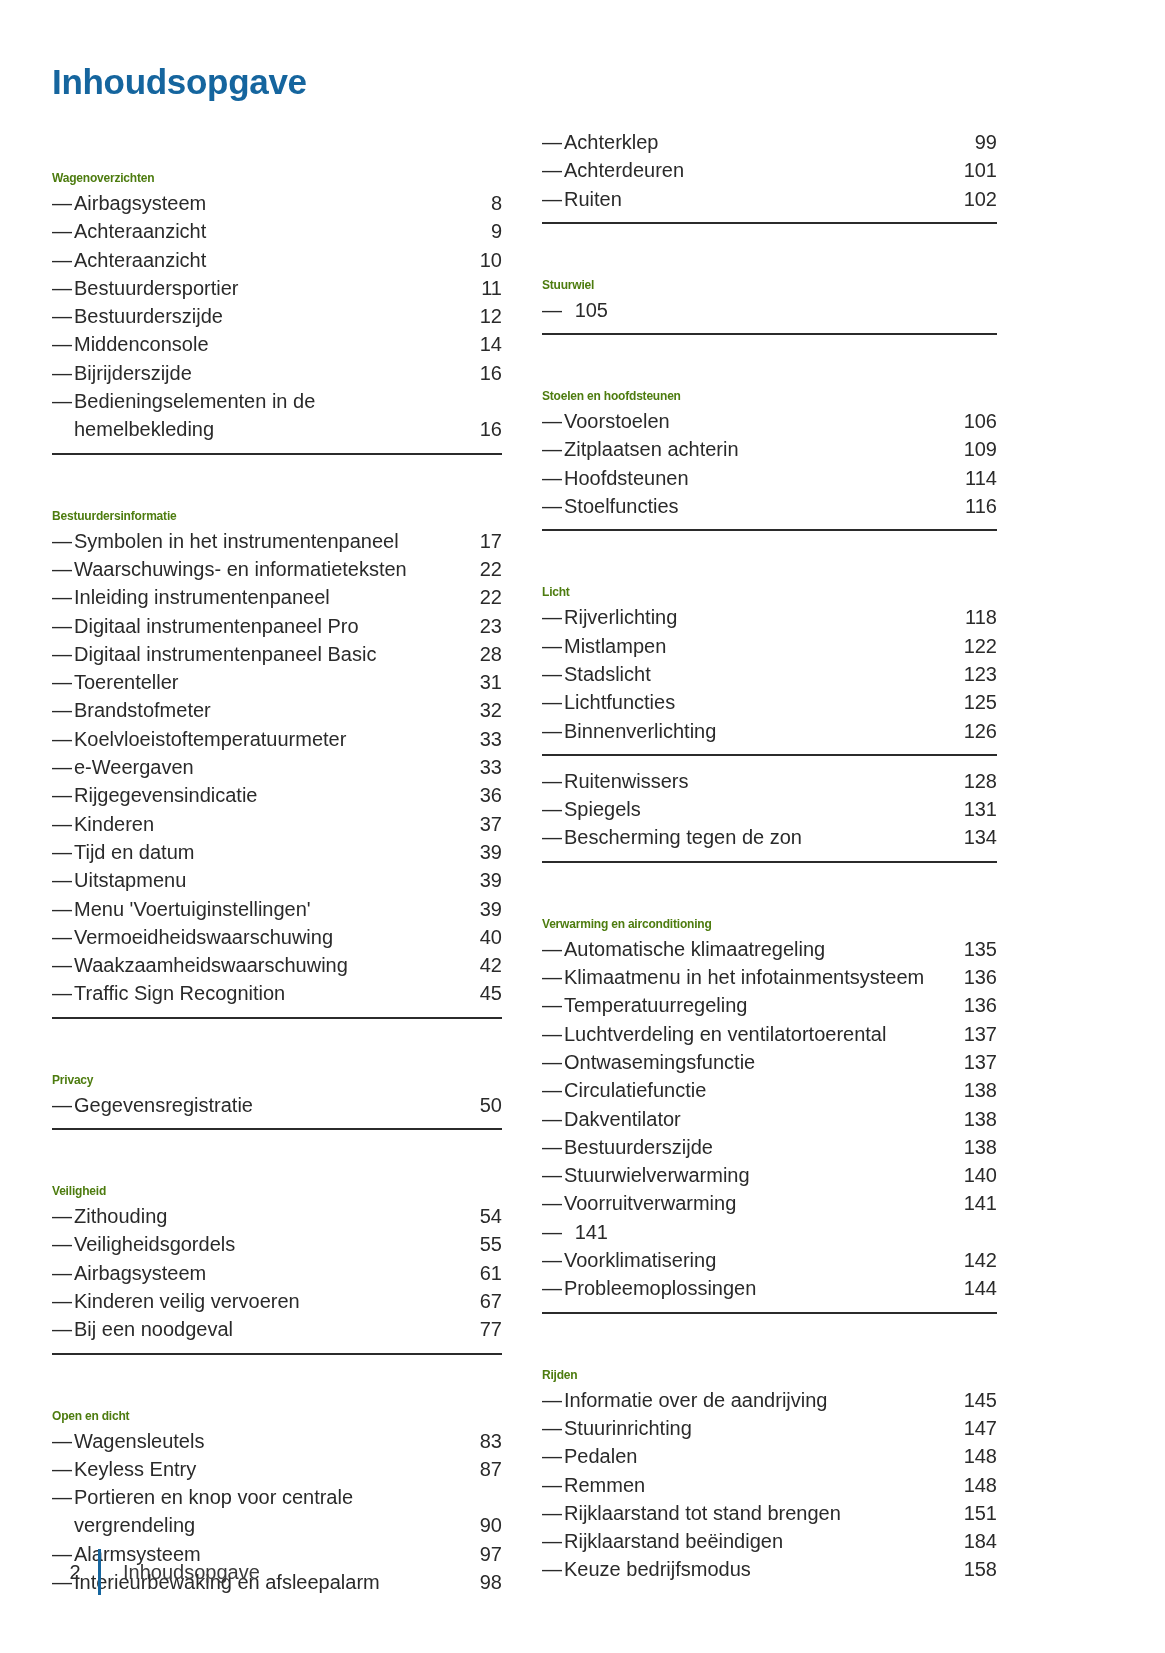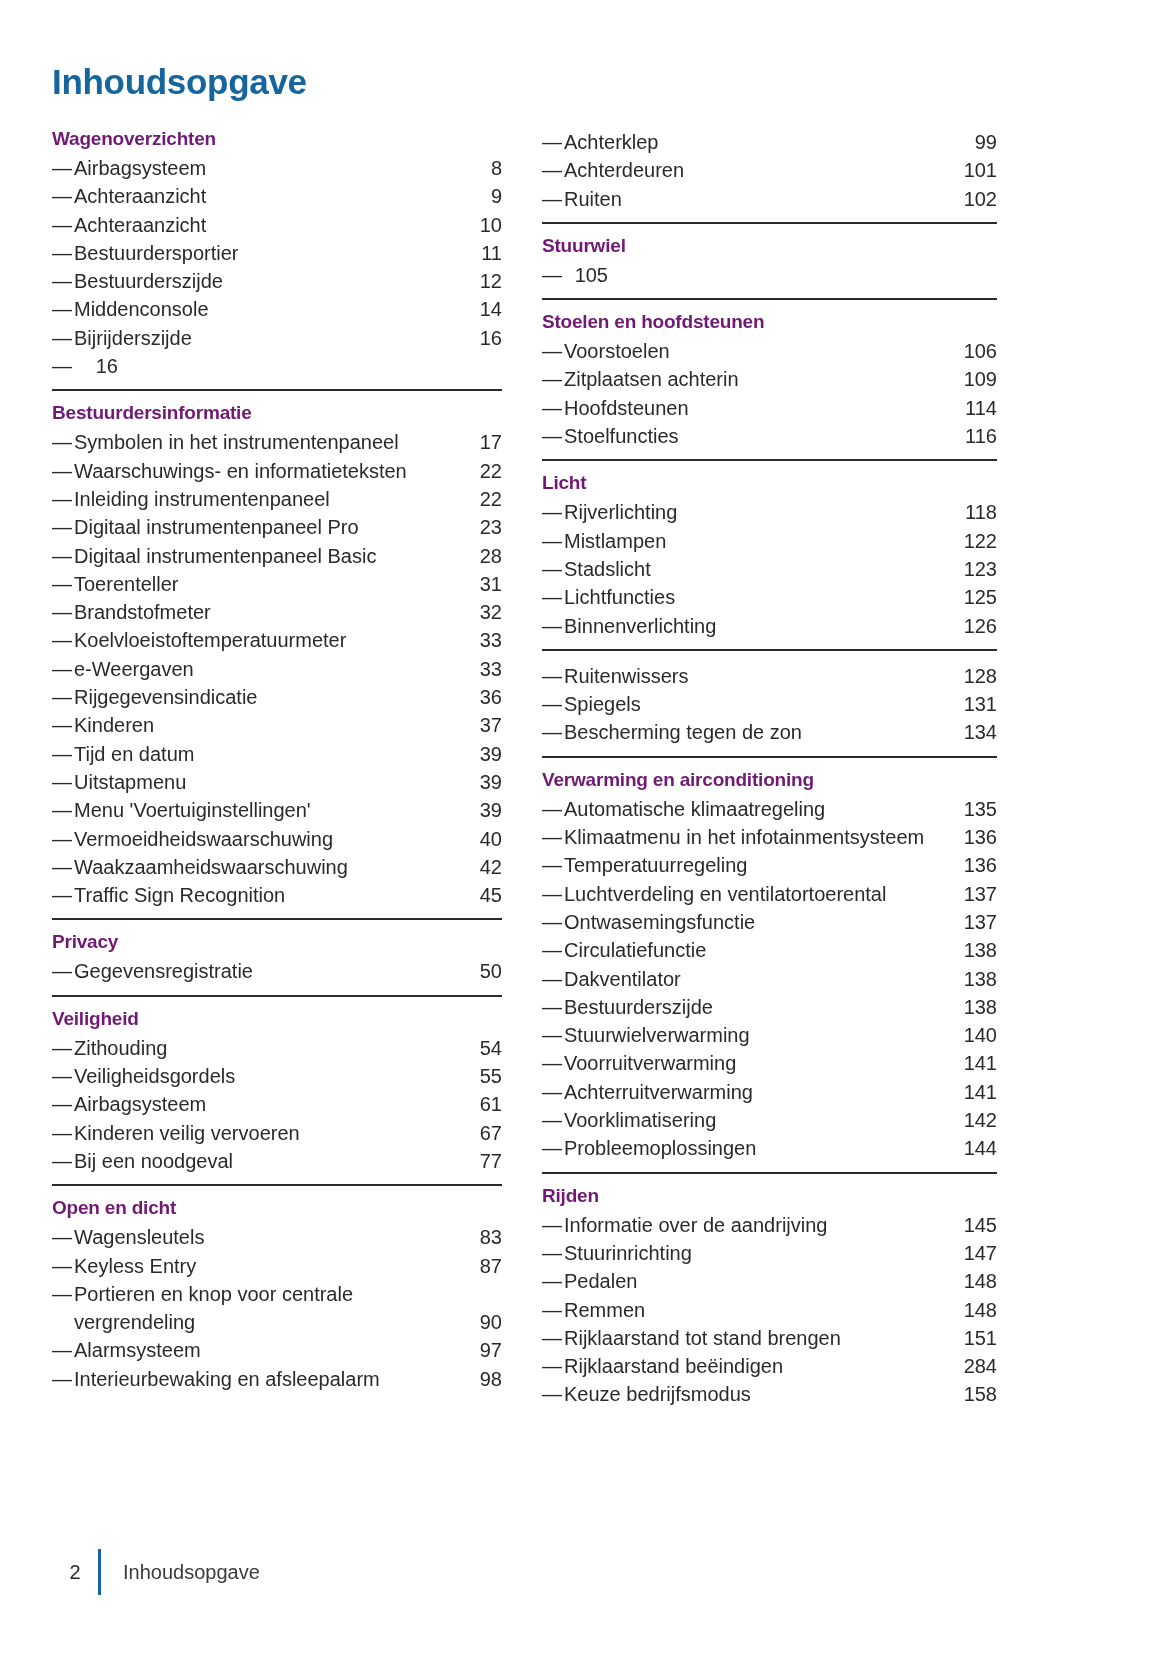--- a/index.html
+++ b/index.html
@@ -45,25 +45,26 @@
 
   .section {
     margin: 0;
   }
   .section + .section {
     border-top: 2px solid #2b2b2b;
     margin-top: 9px;
     padding-top: 11px;
   }
   .section-title {
-    font-size: 19px;
+    font-size: 12px;
     font-weight: bold;
-    color: #701a75;
+    color: #4d7c0f;
     margin-bottom: 4px;
     letter-spacing: -0.2px;
+    margin-top: 43px;
   }
   .entry {
     display: flex;
     align-items: flex-start;
     font-size: 20px;
     color: #2a2a2a;
     line-height: 28.3px;
     position: relative;
   }
   .dash {
@@ -153,20 +154,21 @@
             <span class="entry-label">Middenconsole</span>
             <span class="entry-page">14</span>
           </div>
           <div class="entry">
             <span class="dash">—</span>
             <span class="entry-label">Bijrijderszijde</span>
             <span class="entry-page">16</span>
           </div>
           <div class="entry">
             <span class="dash">—</span>
+            <span class="entry-label">Bedieningselementen in de hemelbekleding</span>
             <span class="entry-page">16</span>
           </div>
         </div>
         <div class="section">
           <div class="section-title">Bestuurdersinformatie</div>
           <div class="entry">
             <span class="dash">—</span>
             <span class="entry-label">Symbolen in het instrumentenpaneel</span>
             <span class="entry-page">17</span>
           </div>
@@ -456,21 +458,20 @@
             <span class="entry-label">Stuurwielverwarming</span>
             <span class="entry-page">140</span>
           </div>
           <div class="entry">
             <span class="dash">—</span>
             <span class="entry-label">Voorruitverwarming</span>
             <span class="entry-page">141</span>
           </div>
           <div class="entry">
             <span class="dash">—</span>
-            <span class="entry-label">Achterruitverwarming</span>
             <span class="entry-page">141</span>
           </div>
           <div class="entry">
             <span class="dash">—</span>
             <span class="entry-label">Voorklimatisering</span>
             <span class="entry-page">142</span>
           </div>
           <div class="entry">
             <span class="dash">—</span>
             <span class="entry-label">Probleemoplossingen</span>
@@ -500,21 +501,21 @@
             <span class="entry-page">148</span>
           </div>
           <div class="entry">
             <span class="dash">—</span>
             <span class="entry-label">Rijklaarstand tot stand brengen</span>
             <span class="entry-page">151</span>
           </div>
           <div class="entry">
             <span class="dash">—</span>
             <span class="entry-label">Rijklaarstand beëindigen</span>
-            <span class="entry-page">284</span>
+            <span class="entry-page">184</span>
           </div>
           <div class="entry">
             <span class="dash">—</span>
             <span class="entry-label">Keuze bedrijfsmodus</span>
             <span class="entry-page">158</span>
           </div>
         </div>
       </div>
   </div>
 

